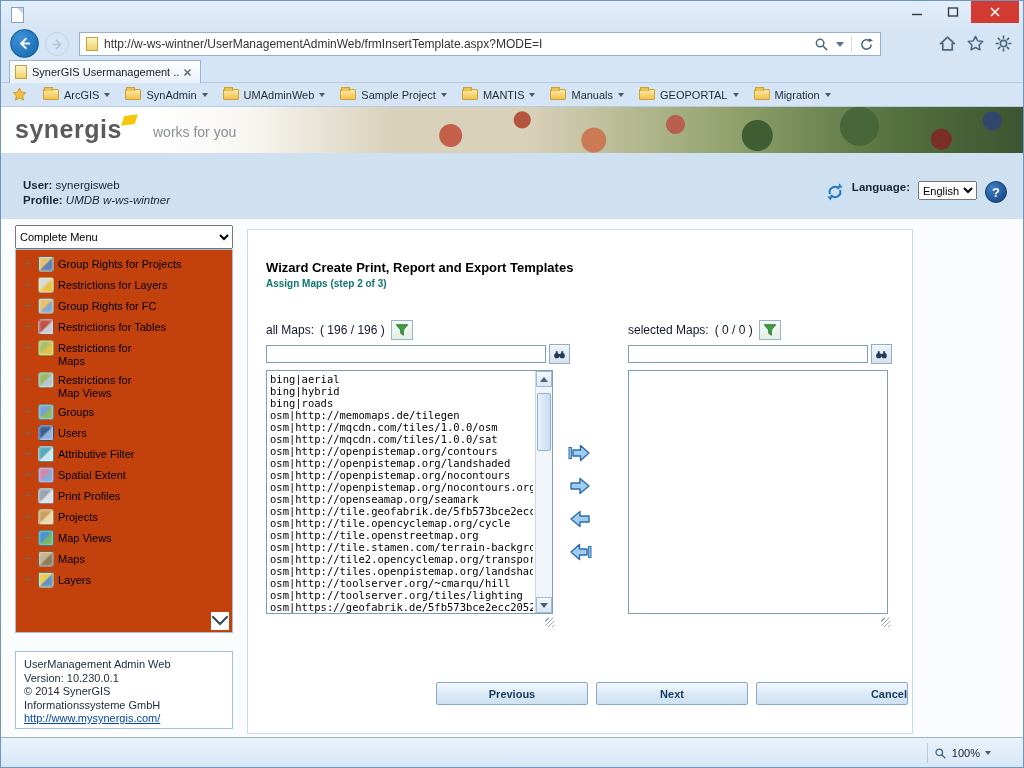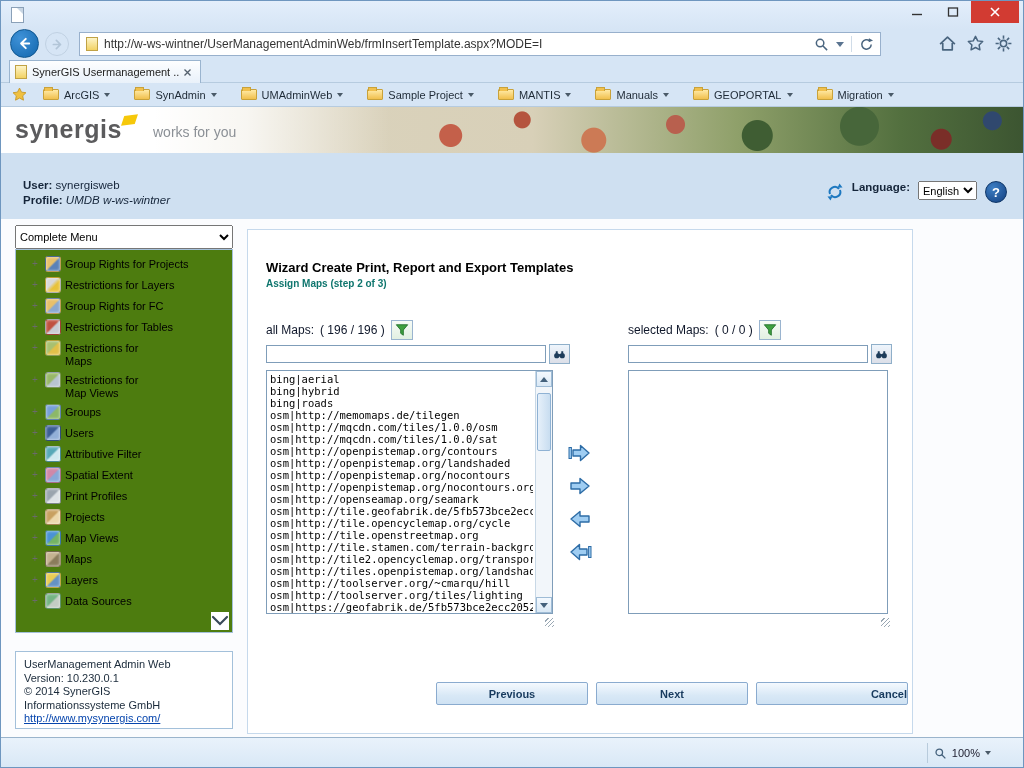--- a/index.html
+++ b/index.html
@@ -65,21 +65,21 @@
   .lang-area { position:absolute; right:16px; top:28px; display:flex; gap:8px; }
   .lang-label { font-size:11.5px; font-weight:bold; color:#15253a; }
   .lang-select { font-size:11px; height:19px; font-family:"Liberation Sans",sans-serif; }
   .help-btn { width:22px; height:22px; border-radius:50%; background:radial-gradient(circle at 35% 30%, #3e7fc4, #123f80); color:#fff; font-weight:bold; font-size:13px; display:flex; align-items:center; justify-content:center; border:1px solid #0e3668; cursor:pointer; }
 
   
   .content { position:absolute; top:218px; left:0; right:0; bottom:30px; background:#fbfcfe; }
 
   
   .menu-select { position:absolute; left:14px; top:6px; width:218px; height:24px; font-size:11px; font-family:"Liberation Sans",sans-serif; }
-  .tree-box { position:absolute; left:14px; top:30px; width:218px; height:384px; background:#4d7c0f; border:1px solid #a3c0da; overflow:hidden; padding:4px 14px; }
+  .tree-box { position:absolute; left:14px; top:30px; width:218px; height:384px; background:#c2410c; border:1px solid #a3c0da; overflow:hidden; padding:4px 7px; }
   .tree-item { display:flex; align-items:flex-start; gap:4px; padding:2px 2px; min-height:21px; cursor:pointer; font-size:11px; color:#000; }
   .expand { width:9px; color:#6a6a6a; font-size:10px; line-height:16px; flex:0 0 auto; }
   .expand::before { content:"+"; }
   .ticon { width:16px; height:16px; border-radius:3px; border:1px solid rgba(0,0,0,.18); box-shadow:inset 0 0 3px rgba(255,255,255,.7); flex:0 0 auto; }
   .tlabel { white-space:pre-line; line-height:13px; padding-top:2px; }
   .scroll-down { position:absolute; right:3px; bottom:2px; cursor:pointer; background:#fff; }
   .ic-grp-proj{background:linear-gradient(135deg,#e8c06a 0 45%,#5a82b8 55% 100%)}
   .ic-res-layers{background:linear-gradient(135deg,#d8d8d8 0 40%,#e8c23a 60% 100%)}
   .ic-grp-fc{background:linear-gradient(135deg,#e8c06a 0 45%,#8aa8d0 55% 100%)}
   .ic-res-tables{background:linear-gradient(135deg,#c05040 0 45%,#c8ccd4 55% 100%)}
@@ -224,21 +224,21 @@
       </div>
     </div>
   </div>
 
   <div class="fav-row">
     <div class="icon-btn">
       <svg width="17" height="17" viewBox="0 0 18 18">
           <path d="M9 2.2 l2.1 4.3 4.7.6 -3.4 3.3 .8 4.6 -4.2 -2.2 -4.2 2.2 .8 -4.6 -3.4 -3.3 4.7 -.6 z" fill="#f0c040" stroke="#c89a2a" stroke-width="1"></path>
         </svg>
     </div>
-    <div style="display:flex;gap:24px;align-items:center;">
+    <div style="display:flex;gap:15px;align-items:center;">
 
         <div class="fav-item">
           <span class="folder"></span>
           <span>ArcGIS</span>
           <span class="fav-caret"></span>
         </div>
 
         <div class="fav-item">
           <span class="folder"></span>
           <span>SynAdmin</span>
@@ -413,25 +413,20 @@
           <span class="ticon ic-maps"></span>
           <span class="tlabel">Maps</span>
         </div>
 
         <div class="tree-item">
           <span class="expand"></span>
           <span class="ticon ic-layers"></span>
           <span class="tlabel">Layers</span>
         </div>
 
-        <div class="tree-item">
-          <span class="expand"></span>
-          <span class="ticon ic-datasources"></span>
-          <span class="tlabel">Data Sources</span>
-        </div>
       </div>
 
     <div class="sidebar-footer">
       <div>UserManagement Admin Web</div>
       <div>Version: 10.230.0.1</div>
       <div>© 2014 SynerGIS</div>
       <div>Informationssysteme GmbH</div>
       <a class="footer-link">http://www.mysynergis.com/</a>
     </div>
 

